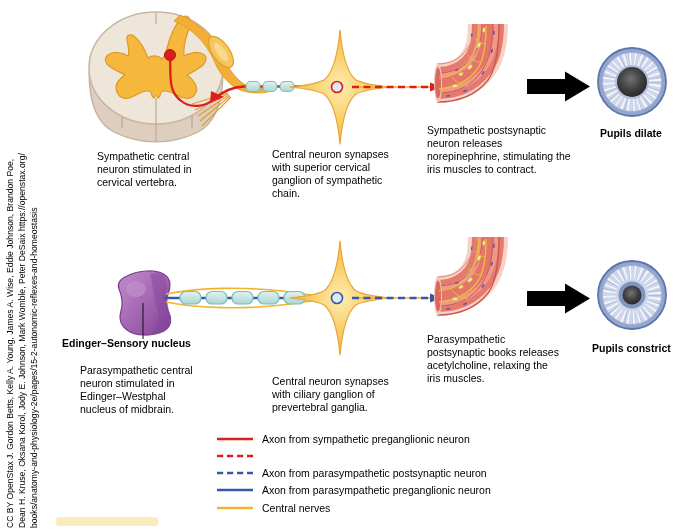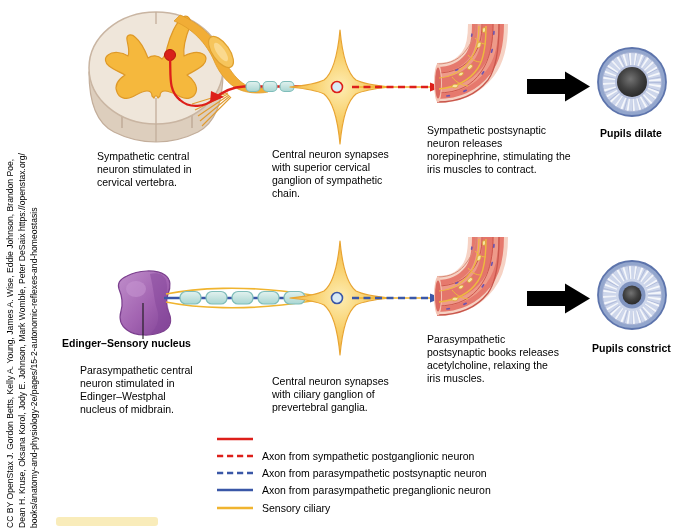--- a/index.html
+++ b/index.html
@@ -230,44 +230,44 @@
 
   <div class="label" style="left:427px;top:333px;width:135px;">Parasympathetic postsynaptic books releases acetylcholine, relaxing the iris muscles.</div>
 
   <div class="label nowrap" style="left:592px;top:342px;text-align:right;">Pupils constrict</div>
 
   <div class="legend">
     <div class="legend-row">
       <svg class="legend-swatch solid" viewBox="0 0 38 8">
         <line x1="1" y1="4" x2="37" y2="4" stroke="#DD1F1A"></line>
         </svg>
+      <span class="legend-label">Axon from sympathetic preganglionic neuron</span>
     </div>
     <div class="legend-row">
       <svg class="legend-swatch dashed" viewBox="0 0 38 8">
         <line x1="1" y1="4" x2="37" y2="4" stroke="#DD1F1A"></line>
         </svg>
-      <span class="legend-label">Axon from sympathetic postganglionic neuron</span>
     </div>
     <div class="legend-row">
       <svg class="legend-swatch dashed" viewBox="0 0 38 8">
         <line x1="1" y1="4" x2="37" y2="4" stroke="#3A57A7"></line>
         </svg>
       <span class="legend-label">Axon from parasympathetic postsynaptic neuron</span>
     </div>
     <div class="legend-row">
       <svg class="legend-swatch solid" viewBox="0 0 38 8">
         <line x1="1" y1="4" x2="37" y2="4" stroke="#3A57A7"></line>
         </svg>
       <span class="legend-label">Axon from parasympathetic preganglionic neuron</span>
     </div>
     <div class="legend-row">
       <svg class="legend-swatch solid" viewBox="0 0 38 8">
         <line x1="1" y1="4" x2="37" y2="4" stroke="#F0B42F"></line>
         </svg>
-      <span class="legend-label">Sensory ciliary</span>
+      <span class="legend-label">Central nerves</span>
     </div>
   </div>
 
   <div class="attribution">
     <div>CC BY OpenStax J. Gordon Betts, Kelly A. Young, James A. Wise, Eddie Johnson, Brandon Poe,</div>
     <div>Dean H. Kruse, Oksana Korol, Jody E. Johnson, Mark Womble, Peter DeSaix https://openstax.org/</div>
     <div>books/anatomy-and-physiology-2e/pages/15-2-autonomic-reflexes-and-homeostasis</div>
   </div>
 
   <div class="stray-mark"></div>

